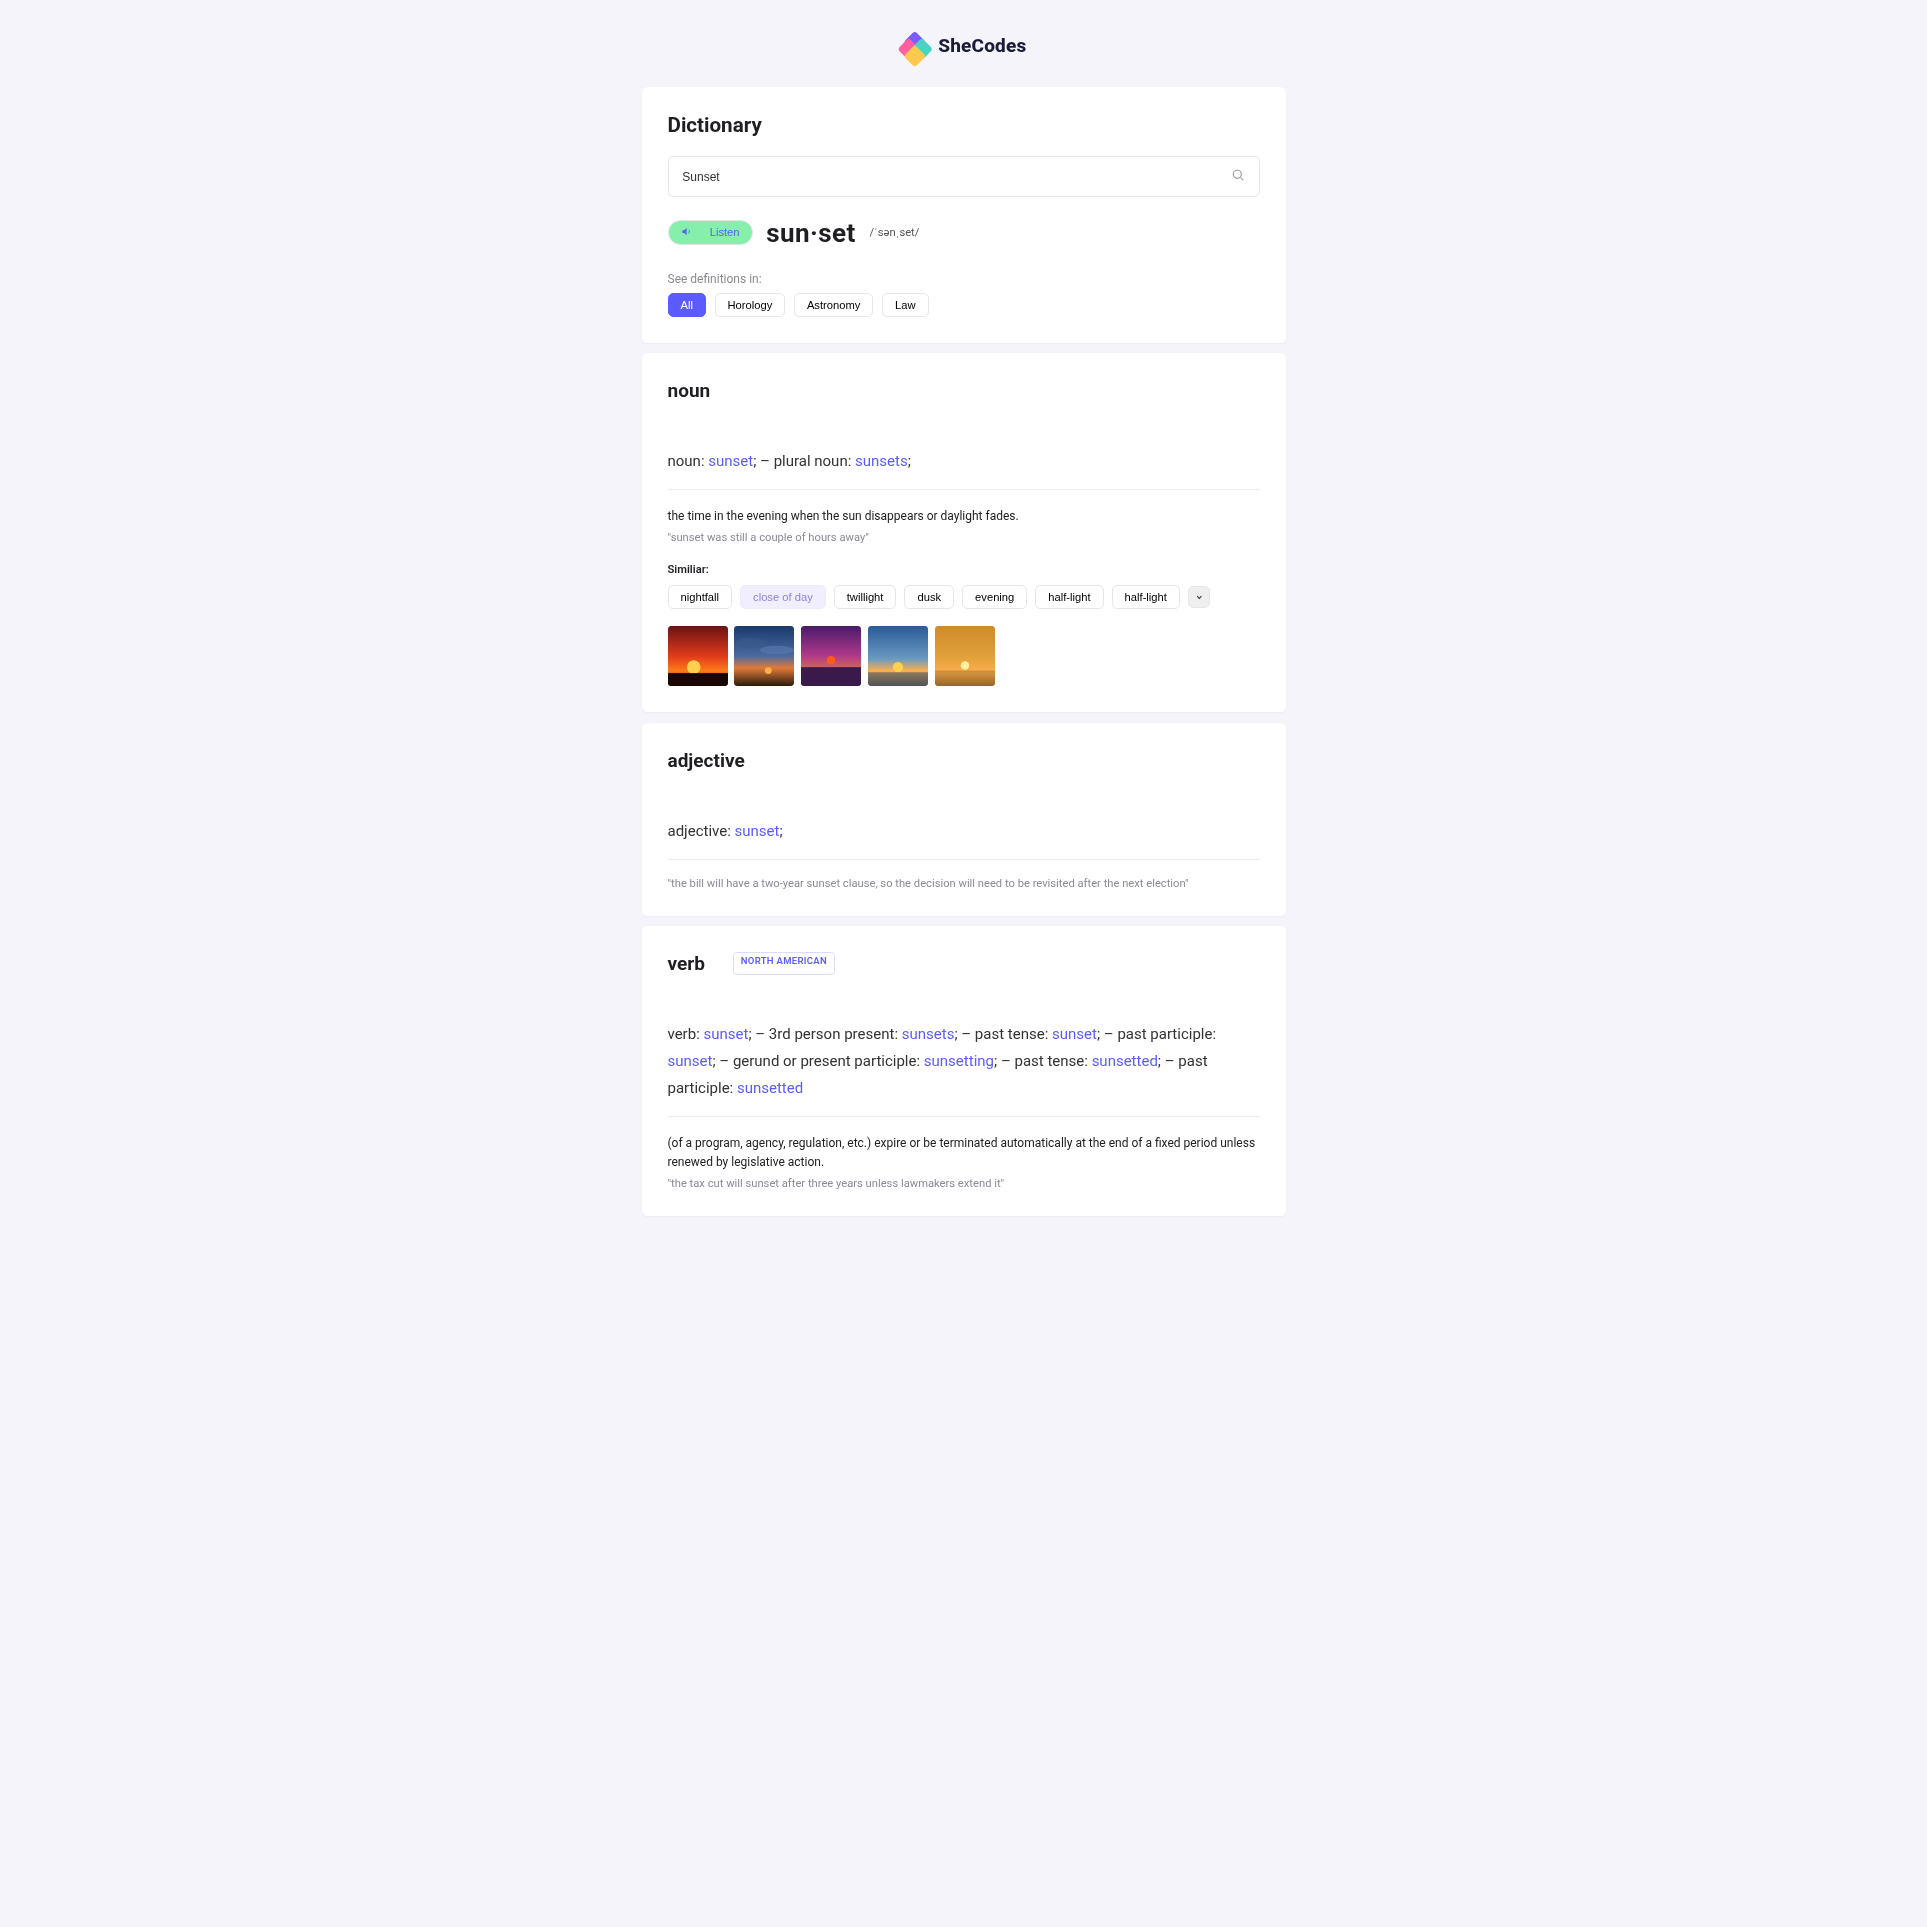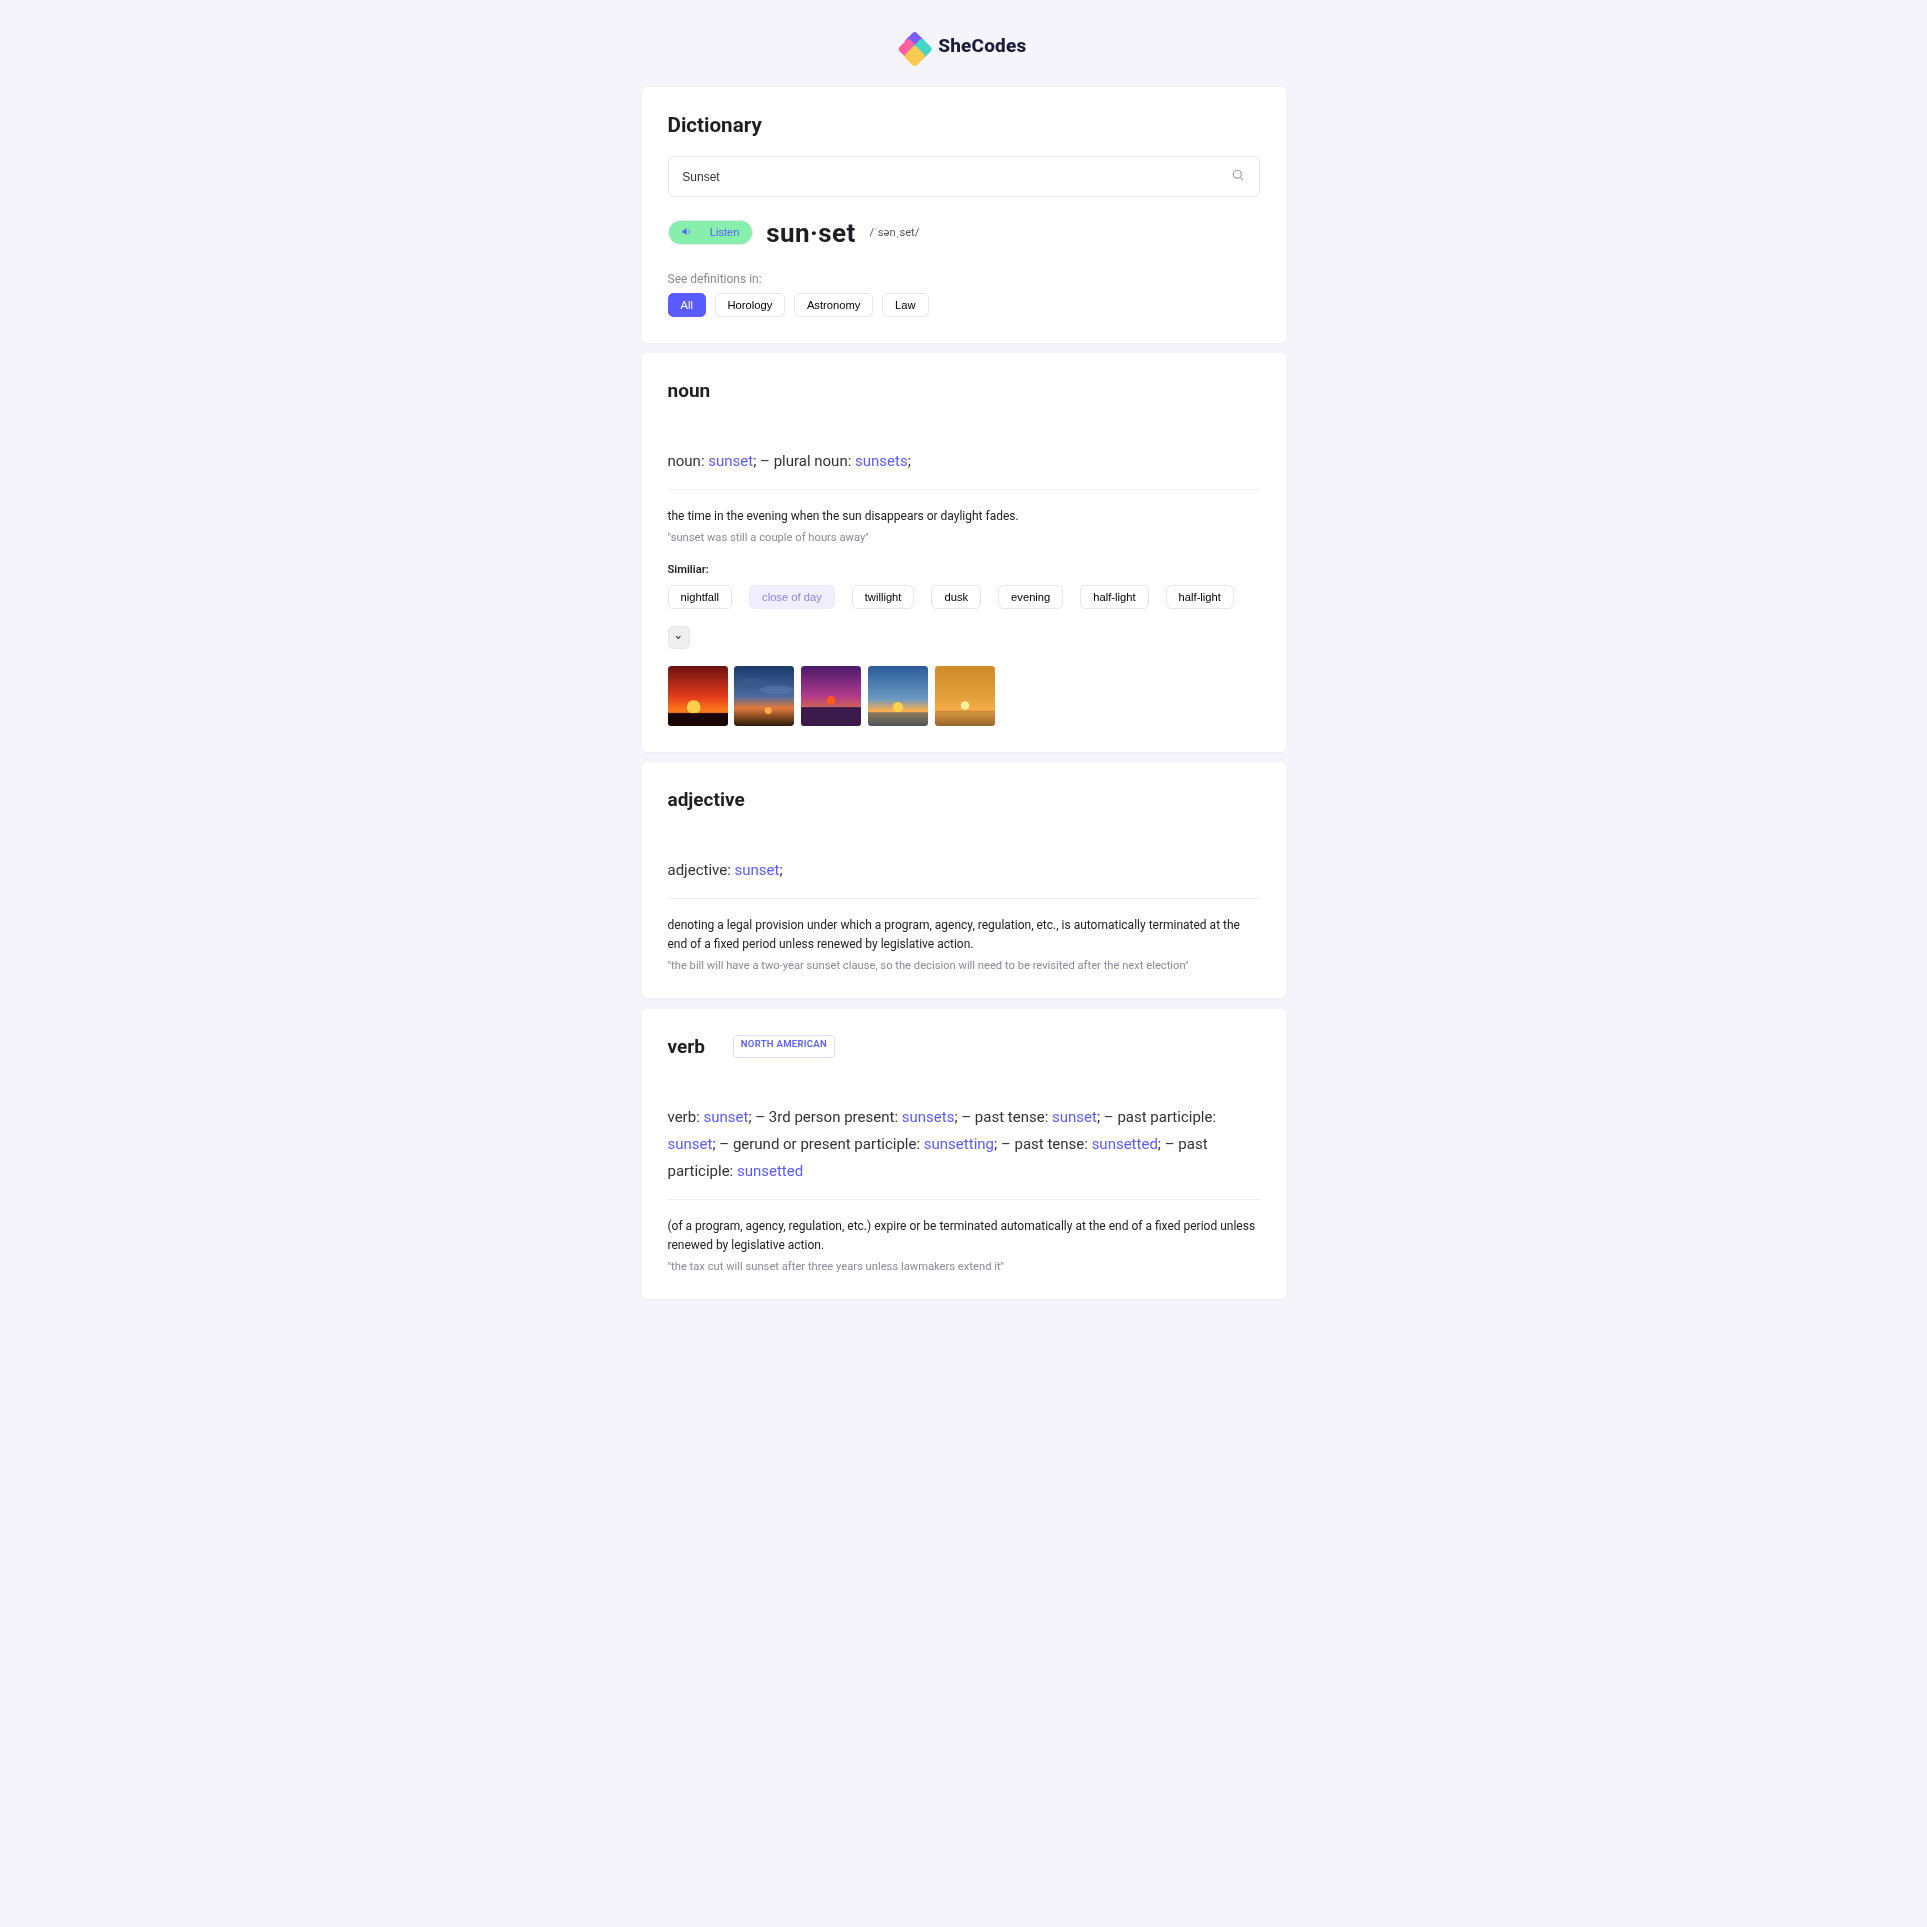--- a/index.html
+++ b/index.html
@@ -48,21 +48,21 @@
   font-size:11.2px; background:#fff; cursor:pointer;
 }
 .pill.active { background:#5b5cff; color:#fff; border-color:#5b5cff; }
 h2.pos { font-size:19px; font-weight:700; margin-bottom:15.5px; }
 .forms { font-size:15px; color:#333; line-height:1.8;margin-top:46px;}
 .forms .blue, .blue { color:#5b5cff; }
 hr.sep { border:none; border-top:0.9px solid #eee; margin:13.8px 0 17px; }
 .def-text { font-size:12px; color:#222; line-height:1.6; margin-bottom:5.2px;}
 .example { font-size:11.2px; color:#8a8a98; }
 .sim-label { font-size:11.2px; font-weight:600; margin:19px 0 8.6px; }
-.sim-row { display:flex; gap:17px; flex-wrap:wrap; align-items:center;}
+.sim-row { display:flex; gap:8px; flex-wrap:wrap; align-items:center;}
 .sim-pill {
   border:0.9px solid #e5e5ea; border-radius:5.2px; padding:5.2px 12px;
   font-size:11.2px; background:#fff; cursor:pointer;
 }
 .sim-pill.soft { background:#f1efff; color:#8b86d6; border-color:#eceafd;}
 .expand-pill {
   width:22.4px; height:22.4px; border:0.9px solid #e5e5ea; border-radius:5.2px;
   display:flex; align-items:center; justify-content:center; cursor:pointer; font-size:10.3px;
 }
 .thumbs { display:flex; gap:6.9px; margin-top:17px;}
@@ -227,21 +227,20 @@
         </div>
     </div>
   </div>
 
   <div class="card">
     <h2 class="pos">adjective</h2>
     <div class="forms">
       <span>adjective: </span><span class="blue">sunset</span><span>;</span>
     </div>
     <hr class="sep">
-    <div class="def-text">denoting a legal provision under which a program, agency, regulation, etc., is automatically terminated at the end of a fixed period unless renewed by legislative action.</div>
     <div class="example">"the bill will have a two-year sunset clause, so the decision will need to be revisited after the next election"</div>
   </div>
 
   <div class="card">
     <div class="pos-row">
       <h2 class="pos" style="margin:0">verb</h2>
       <span class="region-tag">NORTH AMERICAN</span>
     </div>
     <div class="forms" id="verb-forms"><span>verb: </span><span class="blue">sunset</span><span>;   –   </span><span>3rd person present: </span><span class="blue">sunsets</span><span>;   –   </span><span>past tense: </span><span class="blue">sunset</span><span>;   –   </span><span>past participle: </span><span class="blue">sunset</span><span>;   –   </span><span>gerund or present participle: </span><span class="blue">sunsetting</span><span>;   –   </span><span>past tense: </span><span class="blue">sunsetted</span><span>;   –   </span><span>past participle: </span><span class="blue">sunsetted</span></div>
     <hr class="sep">

